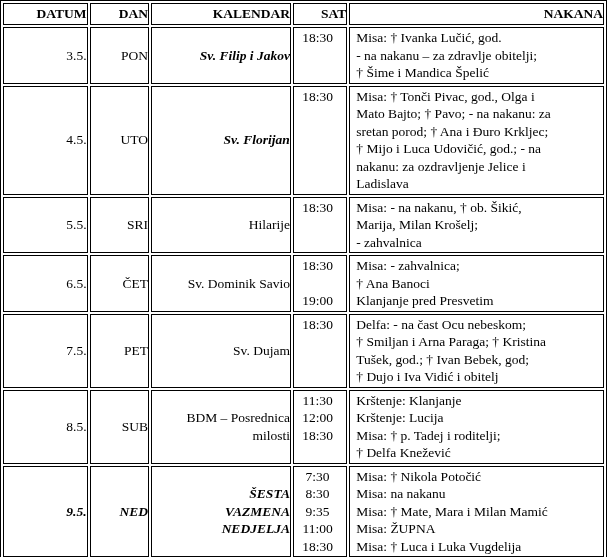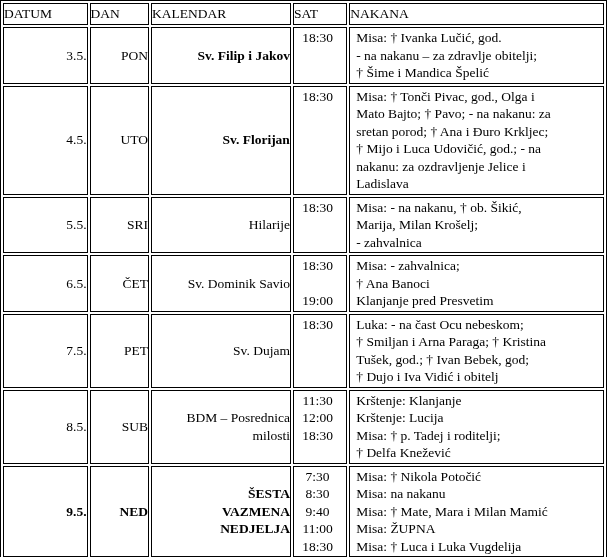--- a/index.html
+++ b/index.html
@@ -25,22 +25,22 @@
   col.c3 { width: 139px; }
   col.c4 { width: 54px; }
   col.c5 { width: 253px; }
   th, td {
     border: 1px solid #000000;
     padding: 0;
     font-size: 13.5px;
     overflow: hidden;
   }
   th {
-    font-weight: normal;
-    text-align: left;
+    font-weight: bold;
+    text-align: right;
     height: 20px;
     line-height: 20px;
     white-space: nowrap;
   }
   td.c-datum, td.c-dan, td.c-kal {
     text-align: right;
     vertical-align: middle;
   }
   td.c-sat {
     text-align: center;
@@ -50,21 +50,21 @@
   td.c-nak {
     text-align: left;
     vertical-align: top;
     padding: 1px 16px 1px 6px;
   }
   .line {
     line-height: 17.5px;
     height: 17.5px;
     white-space: nowrap;
   }
-  .b { font-weight: bold; }
+  .b { font-weight: bold; font-style: italic; }
 </style>
 </head>
 <body>
 
 <table class="schedule">
   <colgroup>
     <col class="c1">
       <col class="c2">
       <col class="c3">
       <col class="c4">
@@ -168,21 +168,21 @@
         <td class="c-dan">
           <div class="line">PET</div>
         </td>
         <td class="c-kal">
           <div class="line">Sv. Dujam</div>
         </td>
         <td class="c-sat">
           <div class="line">18:30</div>
         </td>
         <td class="c-nak">
-          <div class="line">Luka: - na čast Ocu nebeskom;</div>
+          <div class="line">Delfa: - na čast Ocu nebeskom;</div>
           <div class="line">† Smiljan i Arna Paraga; † Kristina</div>
           <div class="line">Tušek, god.; † Ivan Bebek, god;</div>
           <div class="line">† Dujo i Iva Vidić i obitelj</div>
         </td>
       </tr>
       <tr>
         <td class="c-datum">
           <div class="line">8.5.</div>
         </td>
         <td class="c-dan">
@@ -212,21 +212,21 @@
           <div class="line">NED</div>
         </td>
         <td class="c-kal b">
           <div class="line">ŠESTA</div>
           <div class="line">VAZMENA</div>
           <div class="line">NEDJELJA</div>
         </td>
         <td class="c-sat">
           <div class="line">7:30</div>
           <div class="line">8:30</div>
-          <div class="line">9:40</div>
+          <div class="line">9:35</div>
           <div class="line">11:00</div>
           <div class="line">18:30</div>
         </td>
         <td class="c-nak">
           <div class="line">Misa: † Nikola Potočić</div>
           <div class="line">Misa: na nakanu</div>
           <div class="line">Misa: † Mate, Mara i Milan Mamić</div>
           <div class="line">Misa: ŽUPNA</div>
           <div class="line">Misa: † Luca i Luka Vugdelija</div>
         </td>

